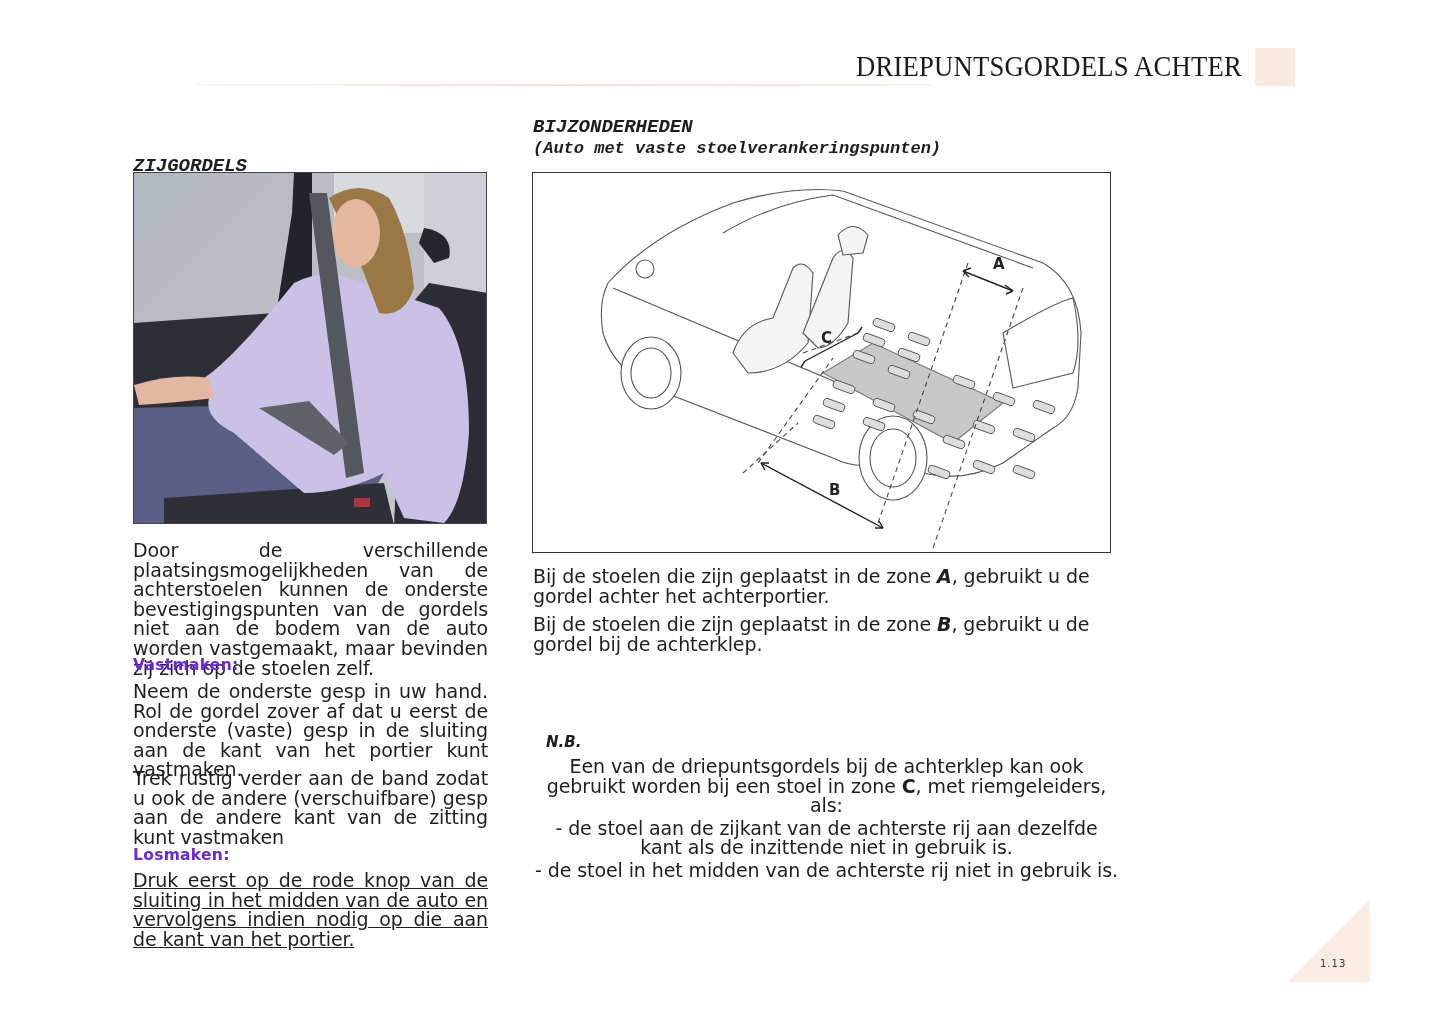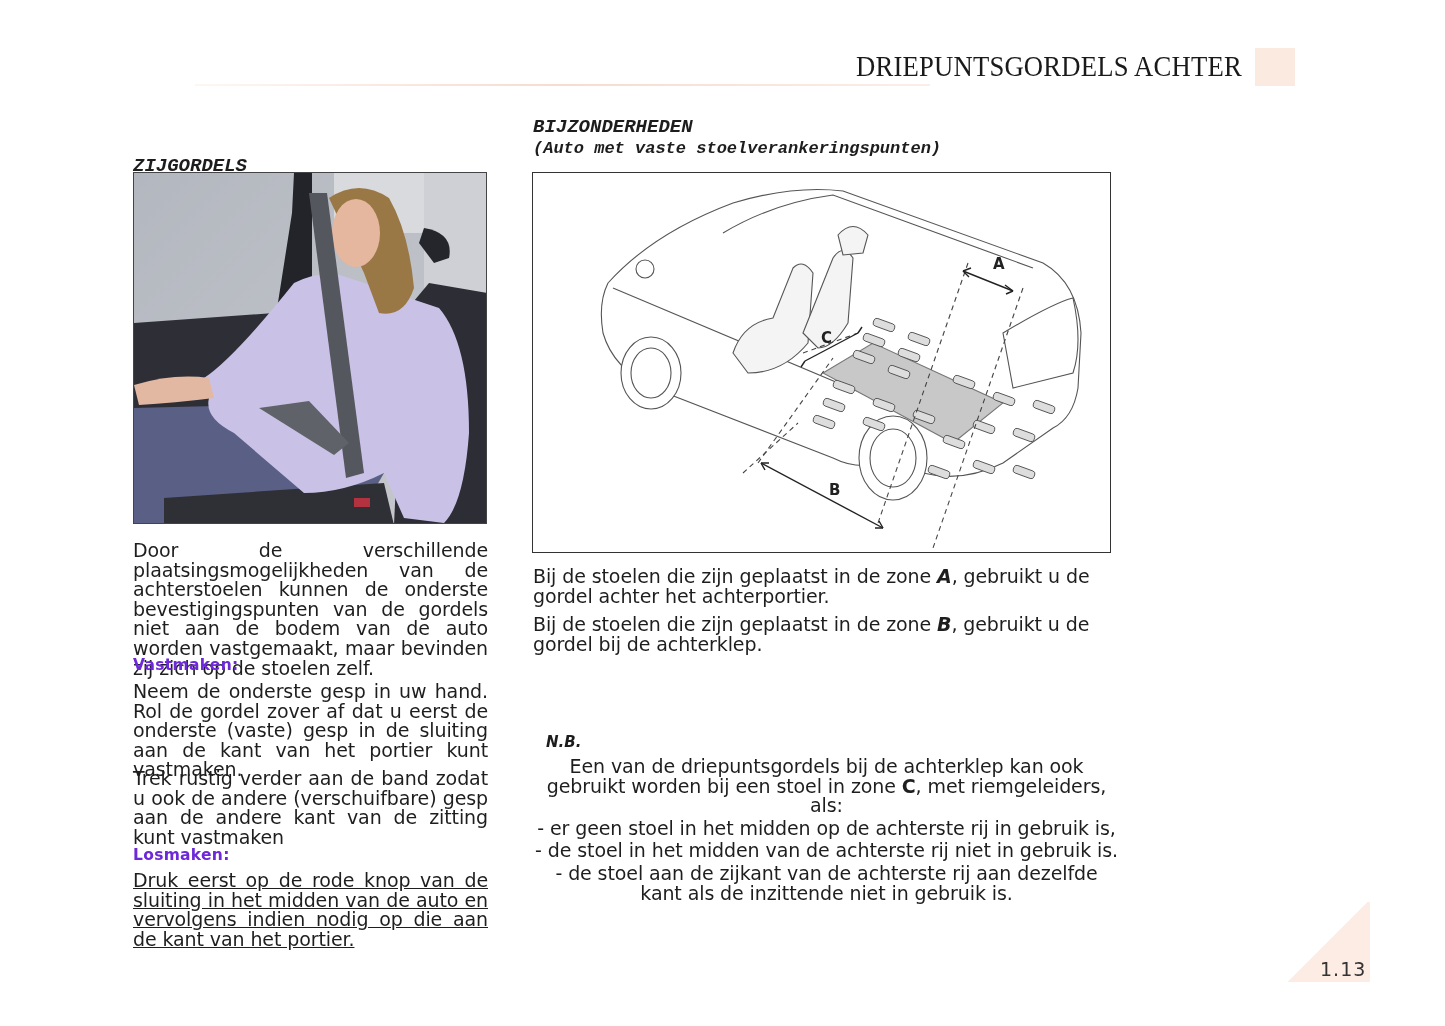--- a/index.html
+++ b/index.html
@@ -47,21 +47,21 @@
   .nb-title {
     position: absolute; left: 546px; top: 733px; font-style: italic; font-weight: bold; font-size: 15px;
   }
   .list-line { display: block; }
 
   .corner-tri {
     position: absolute; left: 1285px; top: 902px; width: 85px; height: 80px;
     background: linear-gradient(135deg, rgba(255,255,255,0) 50%, #fcece4 50%);
   }
   .page-number {
-    position: absolute; left: 1320px; top: 958px; font-size: 19px; color: #333; letter-spacing: 1px;
+    position: absolute; left: 1320px; top: 958px; font-size: 10px; color: #333; letter-spacing: 1px;
   }
 </style>
 </head>
 <body>
 
 <div class="header-rule"></div>
 <div class="page-header-title">DRIEPUNTSGORDELS ACHTER</div>
 <div class="header-tab"></div>
 
 <div class="h-italic" style="left:133px; top:155px;">ZIJGORDELS</div>
@@ -199,19 +199,18 @@
   <span>Bij de stoelen die zijn geplaatst in de zone </span><b><i>A</i></b><span>, gebruikt u de gordel achter het achterportier.</span>
 </div>
 
 <div class="para right-col" style="top:615px;">
   <span>Bij de stoelen die zijn geplaatst in de zone </span><b><i>B</i></b><span>, gebruikt u de gordel bij de achterklep.</span>
 </div>
 
 <div class="nb-title">N.B.</div>
 <div class="para right-col" style="top:757px;text-align:center;">
   <span class="list-line"><span>Een van de driepuntsgordels bij de achterklep kan ook gebruikt worden bij een stoel in zone </span><b>C</b><span>, met riemgeleiders, als:</span></span>
-  <span class="list-line" style="margin-top:3px;">- er geen stoel in het midden op de achterste rij in gebruik is,</span>
+  <span class="list-line" style="margin-top:3px;">- de stoel aan de zijkant van de achterste rij aan dezelfde kant als de inzittende niet in gebruik is.</span>
   <span class="list-line" style="margin-top:3px;">- de stoel in het midden van de achterste rij niet in gebruik is.</span>
-  <span class="list-line" style="margin-top:3px;">- de stoel aan de zijkant van de achterste rij aan dezelfde kant als de inzittende niet in gebruik is.</span>
 </div>
 
 <div class="corner-tri"></div>
 <div class="page-number">1.13</div>
 
 </body></html>

